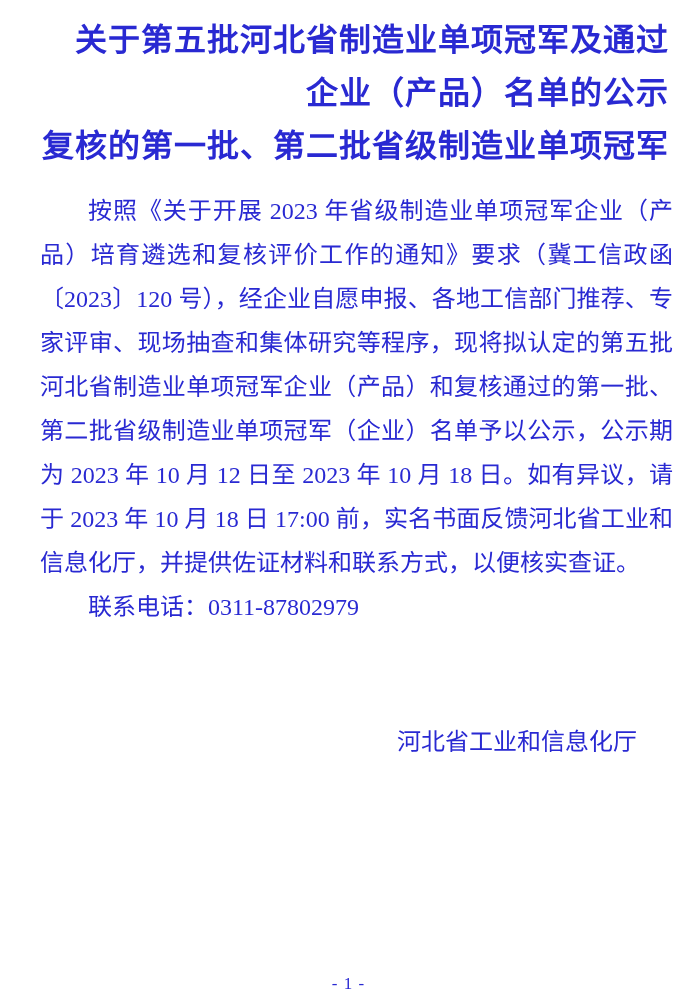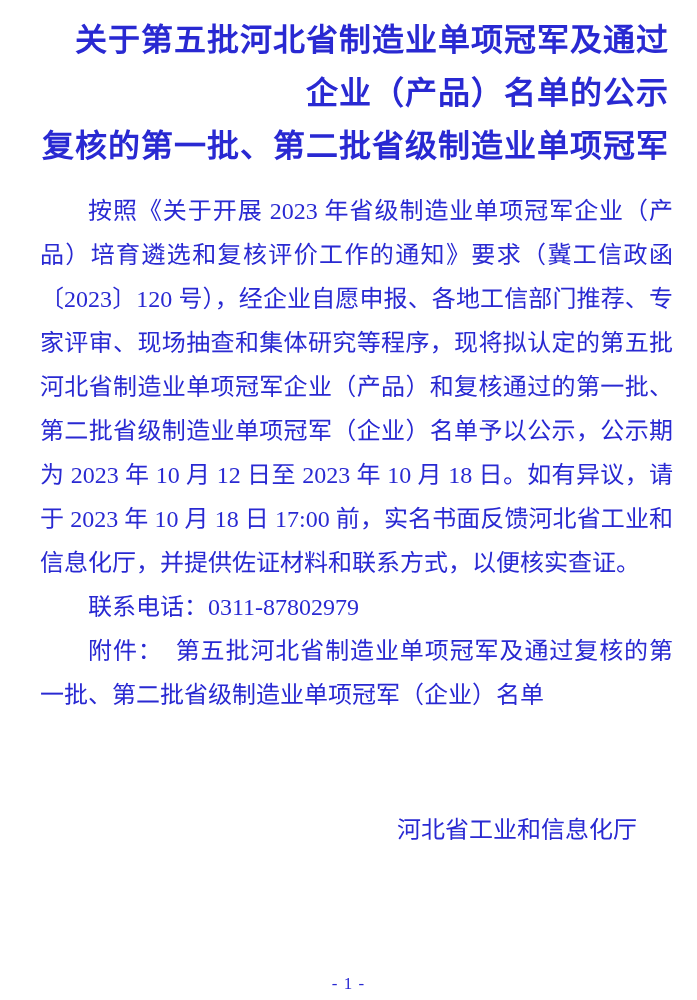--- a/index.html
+++ b/index.html
@@ -58,21 +58,20 @@
 
   <div class="doc-title">
     <span class="title-line">关于第五批河北省制造业单项冠军及通过</span>
     <span class="title-line">企业（产品）名单的公示</span>
     <span class="title-line">复核的第一批、第二批省级制造业单项冠军</span>
   </div>
 
   <div class="content">
     <p class="indent justify">按照《关于开展 2023 年省级制造业单项冠军企业（产品）培育遴选和复核评价工作的通知》要求（冀工信政函〔2023〕120 号），经企业自愿申报、各地工信部门推荐、专家评审、现场抽查和集体研究等程序，现将拟认定的第五批河北省制造业单项冠军企业（产品）和复核通过的第一批、第二批省级制造业单项冠军（企业）名单予以公示，公示期为 2023 年 10 月 12 日至 2023 年 10 月 18 日。如有异议，请于 2023 年 10 月 18 日 17:00 前，实名书面反馈河北省工业和信息化厅，并提供佐证材料和联系方式，以便核实查证。</p>
     <p class="indent">联系电话：0311-87802979</p>
-    <p class="indent justify attachment">附件：　第五批河北省制造业单项冠军及通过复核的第一批、第二批省级制造业单项冠军（企业）名单</p>
   </div>
 
   <div class="signature">
     <p>河北省工业和信息化厅</p>
   </div>
 
   <div class="page-footer">- 1 -</div>
 
 </div>
 

